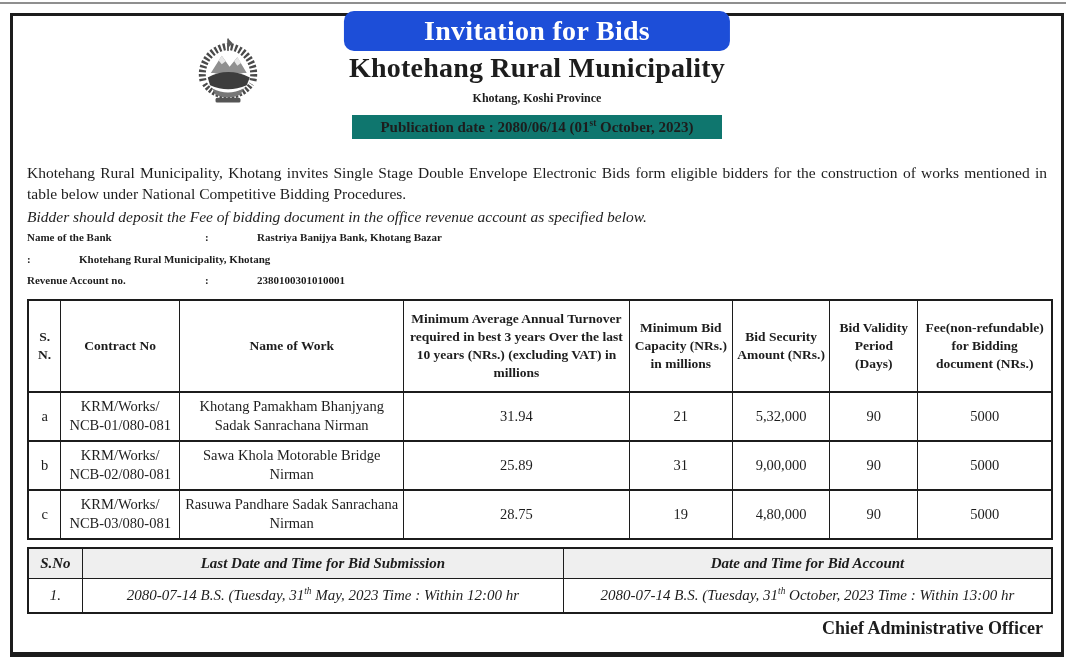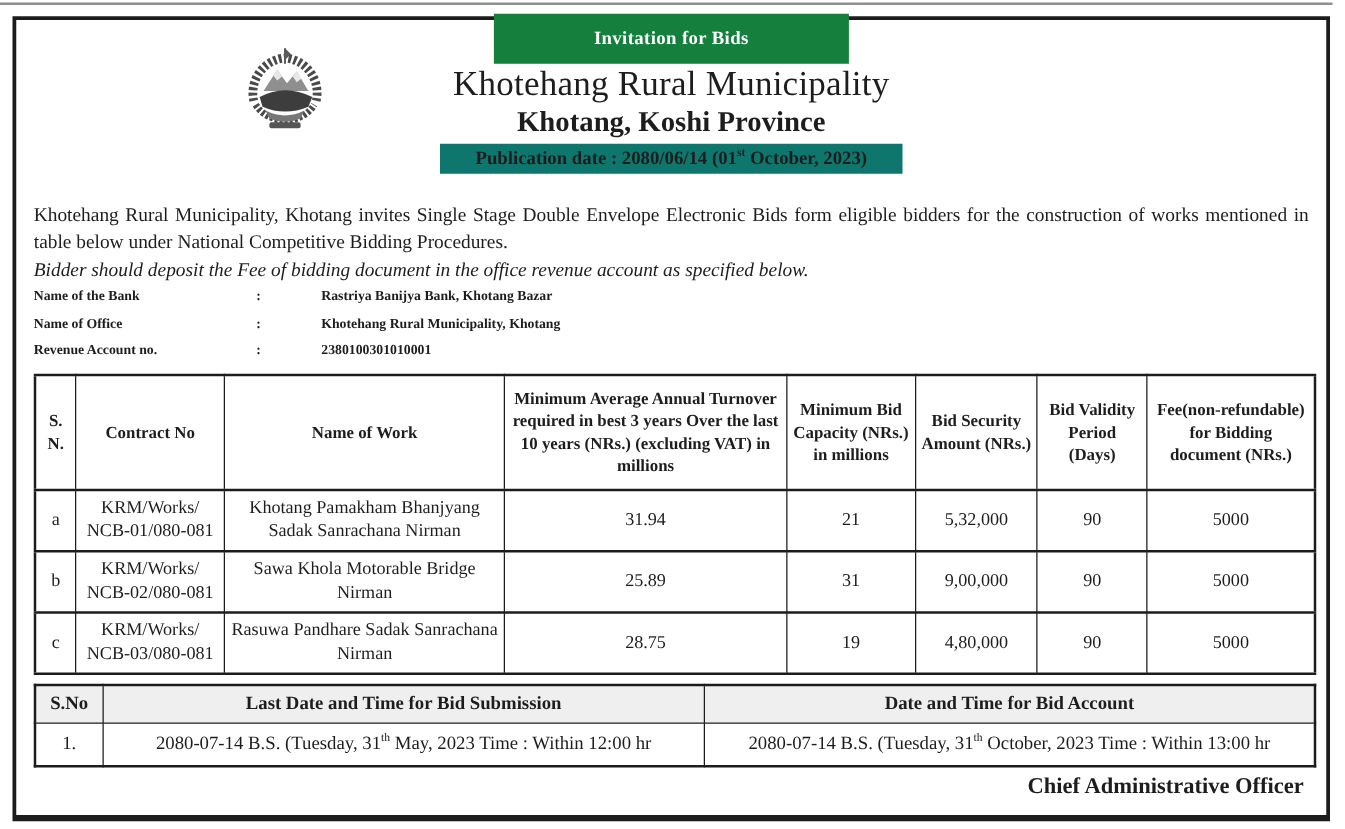--- a/index.html
+++ b/index.html
@@ -8,48 +8,48 @@
     font-family:"Liberation Serif","DejaVu Serif",serif;color:#1d1d1d;
   }
   .top-hairline{position:absolute;top:2px;left:0;width:1066px;height:2px;background:#8f8f8f;}
   .page{
     position:absolute;left:10px;top:13px;width:1054px;height:644px;
     border:3px solid #1c1c1c;border-bottom-width:5px;box-sizing:border-box;
     background:#ffffff;padding:0 14px;
   }
   .banner{
     position:absolute;top:-5px;left:50%;transform:translateX(-50%);
-    background:#15803d;color:#ffffff;border-radius:0;
-    font-size:15px;font-weight:bold;line-height:24px;padding:8px 80px;
+    background:#1d4ed8;color:#ffffff;border-radius:10px;
+    font-size:28px;font-weight:bold;line-height:24px;padding:8px 80px;
     white-space:nowrap;letter-spacing:.3px;
   }
   .logo{position:absolute;left:176px;top:16px;width:78px;height:88px;}
   .header-block{text-align:center;padding-top:36px;}
-  .muni-title{font-size:28px;font-weight:normal;margin:0;line-height:32px;letter-spacing:.2px;}
-  .muni-sub{font-size:23px;font-weight:bold;margin:4px 0 0;line-height:20px;}
+  .muni-title{font-size:28px;font-weight:bold;margin:0;line-height:32px;letter-spacing:.2px;}
+  .muni-sub{font-size:12px;font-weight:bold;margin:4px 0 0;line-height:20px;}
   .pub-strip{
     display:inline-block;background:#0f766e;margin-top:7px;
     font-size:15px;font-weight:bold;padding:3px 28px;line-height:18px;
   }
   sup{font-size:.62em;vertical-align:super;line-height:0;}
   .intro{font-size:15.5px;line-height:21px;text-align:justify;margin:23px 0 0;}
   .intro2{font-size:15.5px;line-height:21px;margin:2px 0 0;font-style:italic;}
   .bank-row{display:flex;font-weight:bold;font-size:11px;line-height:21.5px;}
   .bank-label{width:178px;flex:none;}
   .bank-colon{width:52px;flex:none;}
   .bank-value{flex:1;}
   table{border-collapse:collapse;width:1026px;margin:0 auto;table-layout:fixed;}
   .works-table{margin-top:7px;border:2px solid #1c1c1c;}
   .works-table th,.works-table td{border:1px solid #1c1c1c;text-align:center;vertical-align:middle;padding:2px 4px;}
   .works-table tr{border-bottom:2px solid #1c1c1c;border-top:2px solid #1c1c1c;}
   .works-table th{font-size:13.5px;line-height:18px;height:86px;font-weight:bold;}
   .works-table td{font-size:14.5px;line-height:19px;height:43px;}
   .contract-line{display:block;}
   .sched-table{margin-top:7px;border:2px solid #1c1c1c;}
-  .sched-table th,.sched-table td{border:1px solid #1c1c1c;text-align:center;vertical-align:middle;padding:2px 6px;}
+  .sched-table th,.sched-table td{border:1px solid #1c1c1c;text-align:center;vertical-align:middle;padding:2px 6px;font-style:italic;}
   .sched-table th{font-size:15px;height:25px;font-weight:bold;background:#efefef;}
   .sched-table td{font-size:15px;height:29px;}
   .footer-para{font-size:15.5px;line-height:24px;text-align:justify;margin:9px 2px 0;}
   .doc-link{text-decoration:underline;color:inherit;cursor:pointer;}
   .signature{font-size:18px;font-weight:bold;text-align:right;margin-top:4px;padding-right:4px;}
   .col-sn{width:3.2%;}.col-contract{width:11.6%;}.col-work{width:21.9%;}
   .col-turnover{width:22%;}.col-capacity{width:10.1%;}.col-security{width:9.5%;}
   .col-validity{width:8.6%;}.col-fee{width:13.1%;}
   .s-sn{width:5.3%;}.s-sub{width:47%;}.s-open{width:47.7%;}
 </style>
@@ -93,21 +93,20 @@
   <p class="intro">Khotehang Rural Municipality, Khotang invites Single Stage Double Envelope Electronic Bids form eligible bidders for the construction of works mentioned in table below under National Competitive Bidding Procedures.</p>
   <p class="intro2">Bidder should deposit the Fee of bidding document in the office revenue account as specified below.</p>
 
   <div>
     <div class="bank-row">
       <span class="bank-label">Name of the Bank</span>
       <span class="bank-colon">:</span>
       <span class="bank-value">Rastriya Banijya Bank, Khotang Bazar</span>
     </div>
     <div class="bank-row">
-      <span class="bank-label">Name of Office</span>
       <span class="bank-colon">:</span>
       <span class="bank-value">Khotehang Rural Municipality, Khotang</span>
     </div>
     <div class="bank-row">
       <span class="bank-label">Revenue Account no.</span>
       <span class="bank-colon">:</span>
       <span class="bank-value">2380100301010001</span>
     </div>
   </div>
 

